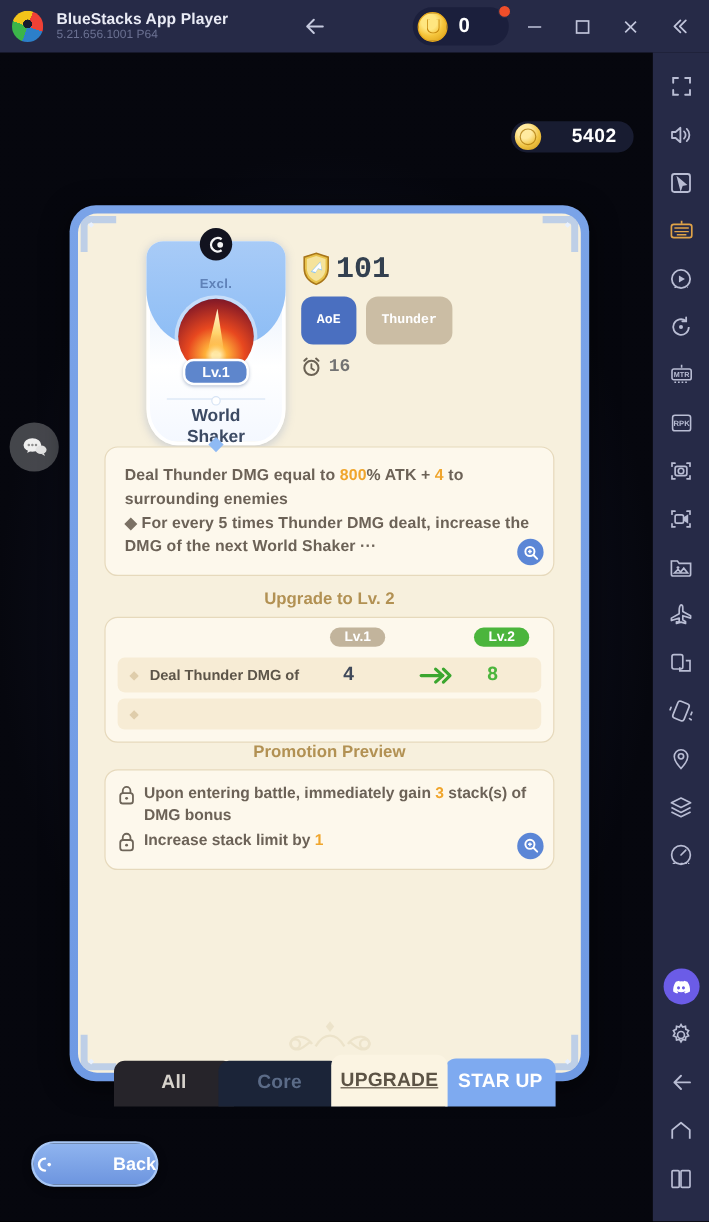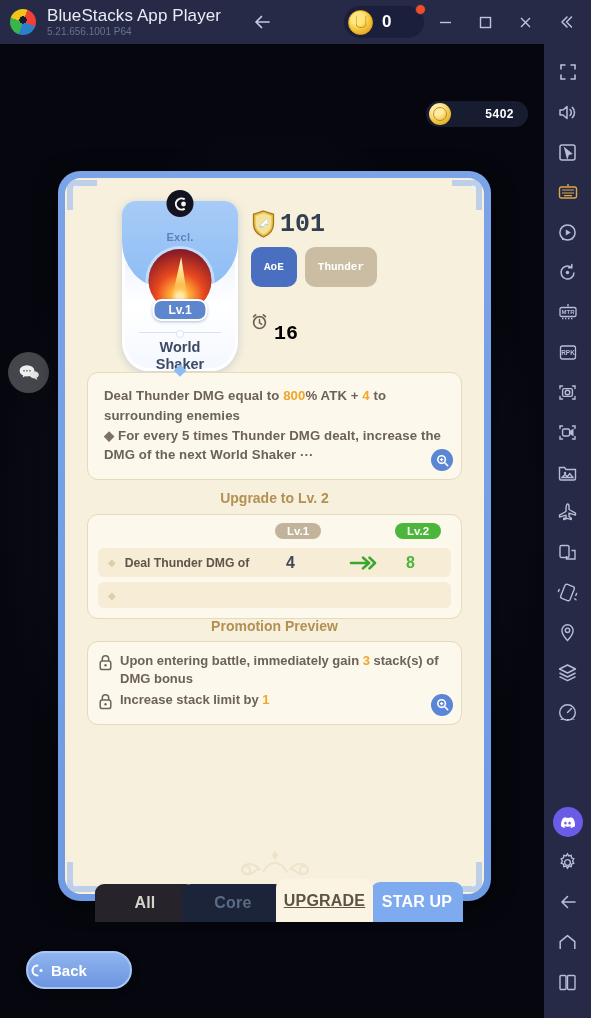--- a/index.html
+++ b/index.html
@@ -17,21 +17,21 @@
     background: #262a47; display: flex; align-items: center;
   }
   .bs-logo {
     width: 26px; height: 26px; margin-left: 10px; border-radius: 50%;
     background:
       radial-gradient(circle at 50% 42%, #1a1a2e 0 18%, transparent 19%),
       conic-gradient(from 200deg, #3bb44a 0 25%, #f2c31a 25% 50%, #ef4136 50% 75%, #2c7fc9 75% 100%);
     position: relative; flex: none;
   }
   .bs-title-wrap { margin-left: 11px; line-height: 1.05; }
-  .bs-title { color: #e9ebf5; font-size: 17px; font-weight: normal; letter-spacing: .1px; }
+  .bs-title { color: #e9ebf5; font-size: 13px; font-weight: bold; letter-spacing: .1px; }
   .bs-sub { color: #6b7192; font-size: 10px; margin-top: 2px; }
   .tb-back {
     position: absolute; left: 250px; top: 9px; width: 28px; height: 26px;
     color: #c5c9de;
   }
   .coin-pill {
     position: absolute; left: 344px; top: 6px; height: 32px; min-width: 80px;
     background: #1b1f3c; border-radius: 16px; display: flex; align-items: center; padding: 0 13px 0 4px;
   }
   .coin-ico {
@@ -92,21 +92,21 @@
   }
   .gold-ico {
     width: 22px; height: 22px; border-radius: 50%;
     background: radial-gradient(circle at 38% 30%, #ffeaa0 0 28%, #f0c443 58%, #c99317 100%);
     flex: none; position: relative;
   }
   .gold-ico::after{
     content:""; position:absolute; inset:4px; border-radius:50%;
     border:1.5px solid rgba(170,118,10,.75);
   }
-  .gold-val { color: #fff; font-size: 12px; font-weight: bold; margin-left: auto; letter-spacing:.5px;}
+  .gold-val { color: #fff; font-size: 16px; font-weight: bold; margin-left: auto; letter-spacing:.5px;}
 
   
   .chat-btn {
     position: absolute; left: 8px; top: 308px; width: 41px; height: 41px; border-radius: 50%;
     background: rgba(120,122,126,.55); display: flex; align-items: center; justify-content: center;
   }
 
   
   .card {
     position: absolute; left: 58px; top: 127px; width: 433px; height: 730px;
@@ -200,21 +200,21 @@
   .pow-row { display: flex; align-items: center; }
   .shield-ico { width: 25px; height: 28px; flex: none; }
   .pow-val { font-size: 25px; font-weight: bold; color: #33404f; margin-left: 4px; line-height: 1; }
   .tag-row { display: flex; gap: 8px; margin-top: 9px; }
   .tag {
     font-size: 11px; font-weight: bold; color: #fff; border-radius: 10px; padding: 14px 13px;
   }
   .tag-aoe { background: #4a6fc0; }
   .tag-elem { background: #cbbda4; }
   .cd-row { display: flex; align-items: center; margin-top: 10px; gap: 6px; }
-  .cd-val { font-size: 20px; font-weight: bold; color: #000000; margin-top: 25px; }
+  .cd-val { font-size: 15px; font-weight: bold; color: #737373; }
 
   
   .panel {
     position: absolute; left: 22px; right: 22px;
     background: #fdf8ec; border: 1.5px solid #e6d9bc; border-radius: 11px;
   }
   .desc { top: 194px; padding: 13px 16px 14px 16px; }
   .desc p {
     font-size: 13.2px; font-weight: bold; color: #6c6257; line-height: 1.5; letter-spacing: .1px;
   }
@@ -272,21 +272,21 @@
   }
   .tab-all     { left: 95px;  width: 100px; background: #26242a; color: #d7d3cc; }
   .tab-core    { left: 182px; width: 102px; background: #1b2438; color: #5b6b87; }
   .tab-upgrade { left: 276px; width: 97px;  height: 43px; background: #fbf4e2; color: #5c5345; z-index: 3; text-decoration: underline; }
   .tab-starup  { left: 371px; width: 92px;  height: 40px; background: #7eaaf0; color: #ffffff; z-index: 2; }
 
   .back-btn {
     position: absolute; left: 26px; bottom: 29px; width: 106px; height: 38px;
     border-radius: 19px; background: linear-gradient(180deg,#8fb4ef 0%,#6d95df 100%);
     border: 2px solid #a8c7f5;
-    display: flex; align-items: center; justify-content: flex-start; gap: 6px;
+    display: flex; align-items: center; justify-content: space-between; gap: 6px;
     color: #fff; font-size: 15px; font-weight: bold;
     box-shadow: 0 2px 7px rgba(0,0,0,.4);
   }
   svg { display: block; }
 </style>
 </head>
 <body>
 
 <div id="root">
 

